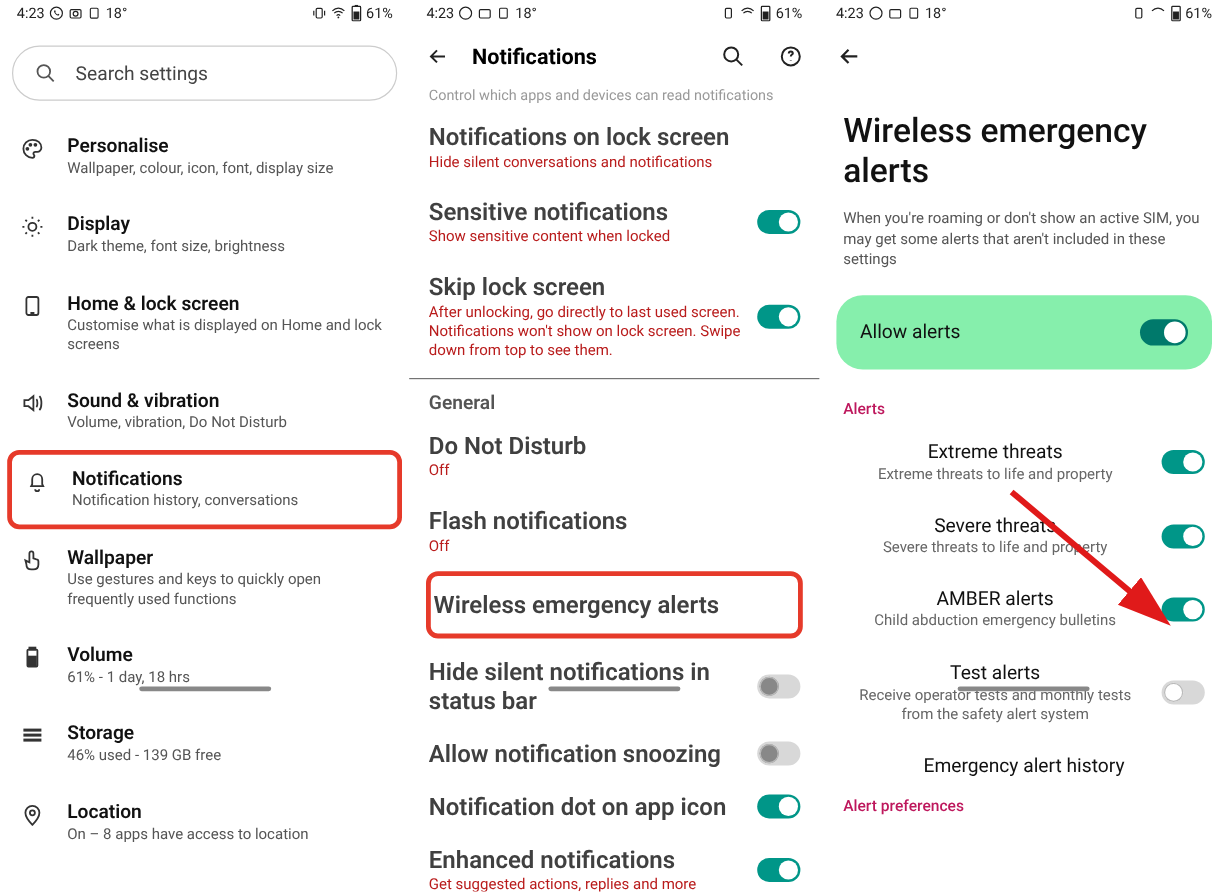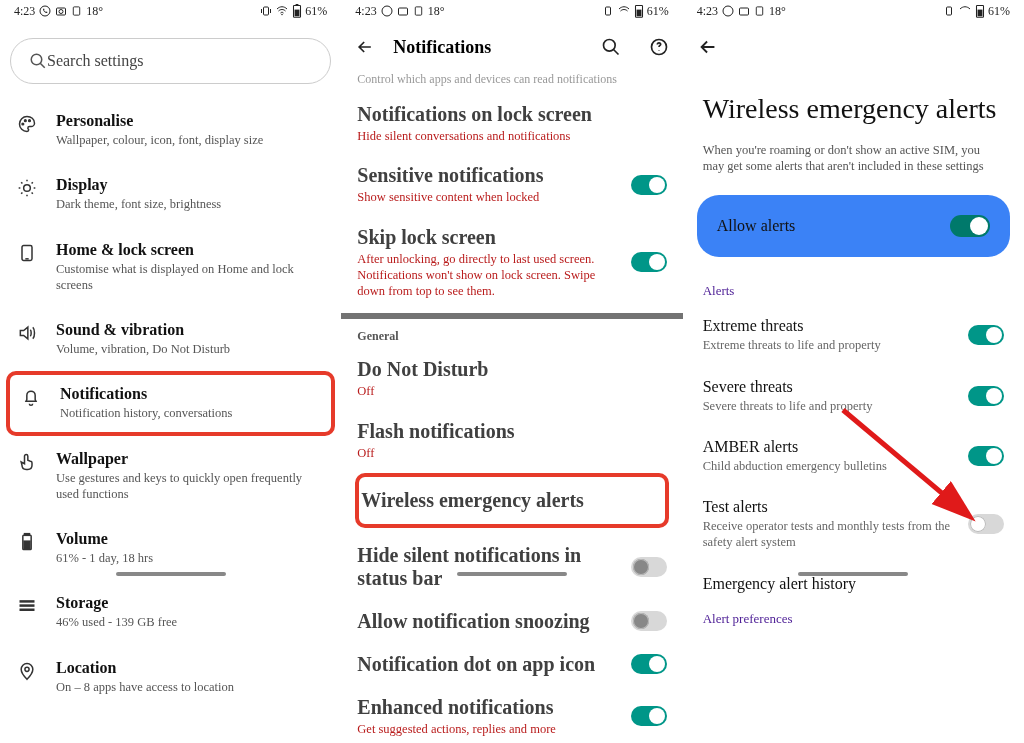--- a/index.html
+++ b/index.html
@@ -11,21 +11,20 @@
     overflow: hidden;
     display: flex;
     position: relative;
   }
   .screen {
     width: 341.33px;
     height: 582px;
     background: #fff;
     position: relative;
     flex-shrink: 0;
-    font-family: Liberation Serif, serif;
   }
   .status-bar {
     height: 22px;
     display: flex;
     justify-content: space-between;
     align-items: center;
     padding: 0 14px;
     font-size: 12px;
     color: #222;
   }
@@ -35,21 +34,21 @@
 
   
   .search-pill {
     margin: 16px 10px 10px;
     border: 1px solid #ccc;
     border-radius: 28px;
     height: 46px;
     display: flex;
     align-items: center;
     padding: 0 18px;
-    gap: 0;
+    gap: 16px;
     color: #444;
     font-size: 16px;
   }
   .settings-list { padding: 4px 0; }
   .set-item {
     display: flex;
     align-items: flex-start;
     gap: 18px;
     padding: 14px 16px;
   }
@@ -75,21 +74,21 @@
   }
   .top-title { font-size: 18px; font-weight: 700; flex:1; }
   .sub-caption { font-size: 12px; color:#666; padding: 0 16px 6px 16px; }
   .n-item {
     padding: 10px 16px;
     display:flex; align-items:center; gap:10px;
   }
   .n-txt { flex:1; }
   .n-title { font-size: 20px; font-weight:600; color:#404040; }
   .n-sub { font-size: 12.5px; color:#b91c1c; margin-top:2px; line-height:1.3; }
-  .sec-header { font-size:12px; color:#555; padding: 10px 16px 4px; font-weight:600; border-top:6px solid #737373; margin-top:4px;}
+  .sec-header { font-size:16px; color:#555; padding: 10px 16px 4px; font-weight:600; border-top:1px solid #737373; margin-top:4px;}
   .toggle {
     width: 36px; height: 20px; border-radius: 10px; position: relative; flex-shrink:0;
   }
   .toggle::after {
     content:''; position:absolute; width:16px; height:16px; border-radius:50%; top:2px; background:#fff;
   }
   .t-on { background:#009688; }
   .t-on::after { right:2px; }
   .t-off { background:#d8d8d8; }
   .t-off::after { left:2px; box-shadow: 0 0 0 1px #bbb inset; }
@@ -101,31 +100,31 @@
     padding: 12px 0 12px 2px;
   }
   .red-box2 .n-item { padding: 0 0 0 0; }
 
   
   .back-only { padding: 14px 14px 0; }
   .wea-title { font-size: 28px; font-weight: 500; padding: 30px 20px 16px; line-height:1.2; color:#111; }
   .wea-desc { font-size: 12.5px; color:#555; padding: 0 20px 20px; line-height:1.35; }
   .allow-card {
     margin: 0 14px 20px;
-    background: #3b82f6;
+    background: #86efac;
     border-radius: 22px;
     padding: 20px 20px;
     display:flex; align-items:center;
   }
   .allow-card .lab { flex:1; font-size:16px; color:#111; }
   .t-on2 { width:40px; height:22px; border-radius:11px; background:#00796b; position:relative; }
   .t-on2::after { content:''; position:absolute; width:18px; height:18px; border-radius:50%; background:#fff; top:2px; right:2px; }
-  .sec-lbl { font-size:13px; color:#4c1d95; padding: 6px 20px; font-weight:500; }
+  .sec-lbl { font-size:13px; color:#be185d; padding: 6px 20px; font-weight:500; }
   .a-item { padding: 12px 20px; display:flex; align-items:center; gap:12px; }
-  .a-txt { flex:1; }
+  .a-txt { flex:1;text-align:center; }
   .a-title { font-size:16px; color:#111; }
   .a-sub { font-size:12.5px; color:#666; margin-top:2px; line-height:1.3; }
 
   .nav-handle {
     position:absolute; bottom:6px; left:50%; transform:translateX(-50%);
     width:110px; height:4px; background:#888; border-radius:2px;
   }
 
   .arrow-svg {
     position:absolute;

